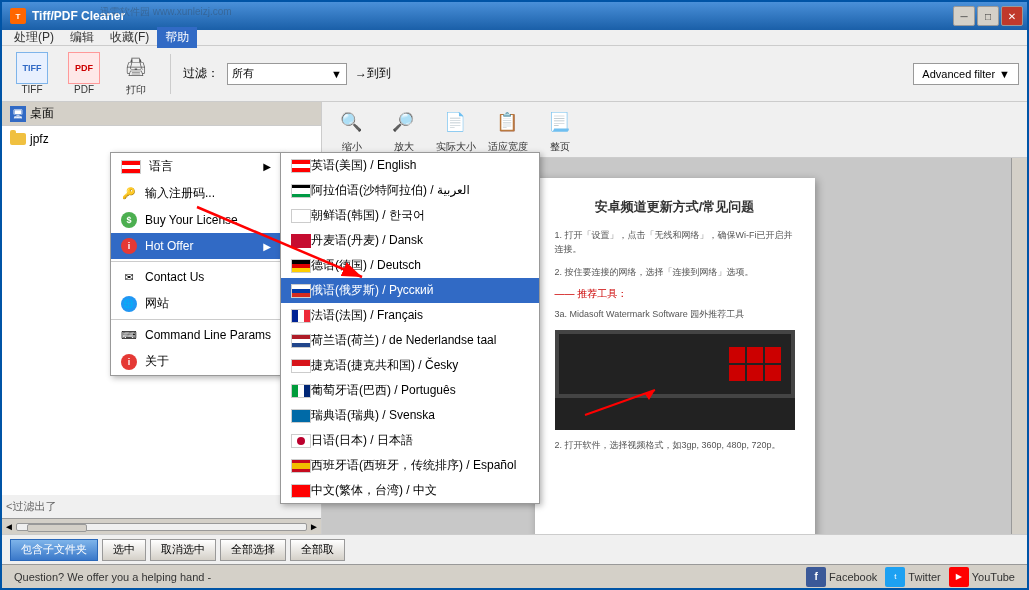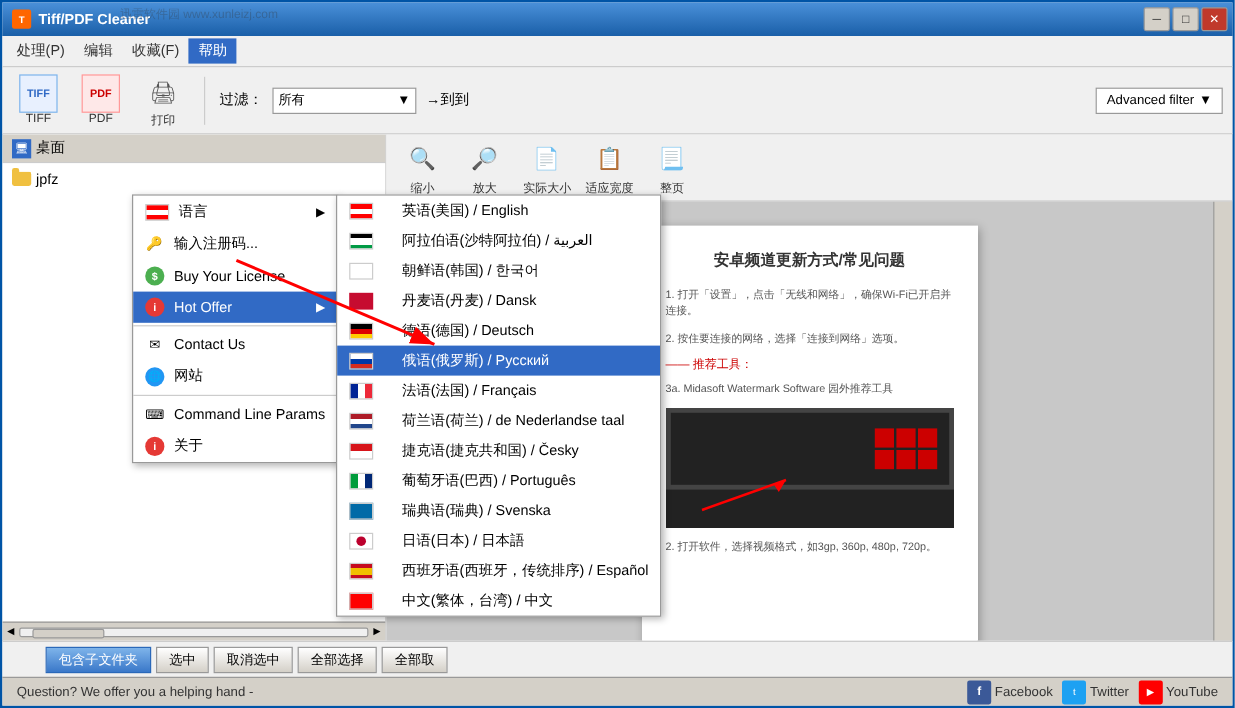--- a/index.html
+++ b/index.html
@@ -80,21 +80,21 @@
       left: 100px;
       opacity: 0.3;
       font-size: 10px;
       color: #333;
       z-index: 0;
     }
 
     
     .menubar {
       background: #f0f0f0;
-      height: 26px;
+      height: 16px;
       display: flex;
       align-items: center;
       border-bottom: 1px solid #ccc;
       padding: 0 4px;
       flex-shrink: 0;
       position: relative;
       z-index: 100;
     }
     .menu-item {
       padding: 2px 8px;
@@ -314,21 +314,20 @@
       background: linear-gradient(to bottom, #fff, #d4d0c8);
       cursor: pointer;
       font-size: 11px;
       display: flex;
       align-items: center;
     }
     .bottom-btn.primary {
       background: linear-gradient(to bottom, #7eb4ea, #3a78c9);
       color: white;
       border-color: #2a68b9;
-      margin-left: 28px;
     }
 
     
     .statusbar {
       height: 24px;
       background: #d4d0c8;
       border-top: 1px solid #999;
       display: flex;
       align-items: center;
       padding: 0 12px;
@@ -432,21 +431,21 @@
       box-shadow: 2px 2px 6px rgba(0,0,0,0.3);
       z-index: 300;
       min-width: 260px;
     }
     .lang-item {
       display: flex;
       align-items: center;
       padding: 4px 10px;
       font-size: 12px;
       cursor: pointer;
-      gap: 24px;
+      gap: 0;
     }
     .lang-item.active-lang {
       background: #316ac5;
       color: white;
     }
 
     
     .flag-us { background: linear-gradient(red 33%, white 33%, white 66%, red 66%); }
     .flag-ar { background: linear-gradient(to bottom, #000 25%, #fff 25%, #fff 75%, #009a44 75%); }
     .flag-kr { background: white; }
@@ -578,20 +577,21 @@
       <div class="left-panel-header">
         <div class="left-panel-header-icon">🖥</div>
         <span>桌面</span>
       </div>
       <div class="file-list">
         <div class="file-item">
           <div class="folder-icon"></div>
           <span>jpfz</span>
         </div>
       </div>
+      <div class="status-text">&lt;过滤出了</div>
       <div class="hscrollbar">
         <span style="font-size:10px;cursor:pointer">◄</span>
         <div style="flex:1;height:8px;background:#f0f0f0;border:1px solid #999;border-radius:2px;margin:0 2px;position:relative;">
           <div class="hscrollbar-thumb"></div>
         </div>
         <span style="font-size:10px;cursor:pointer">►</span>
       </div>
     </div>
 
     <div class="right-panel">

